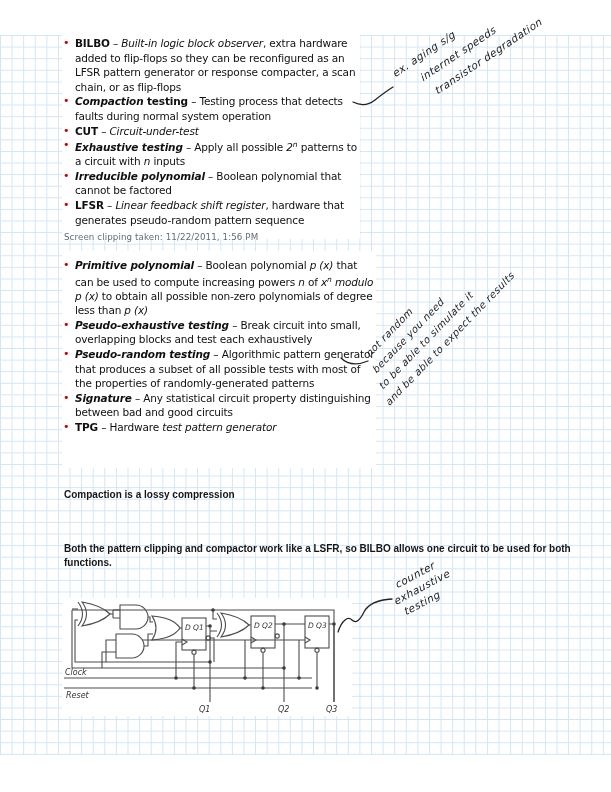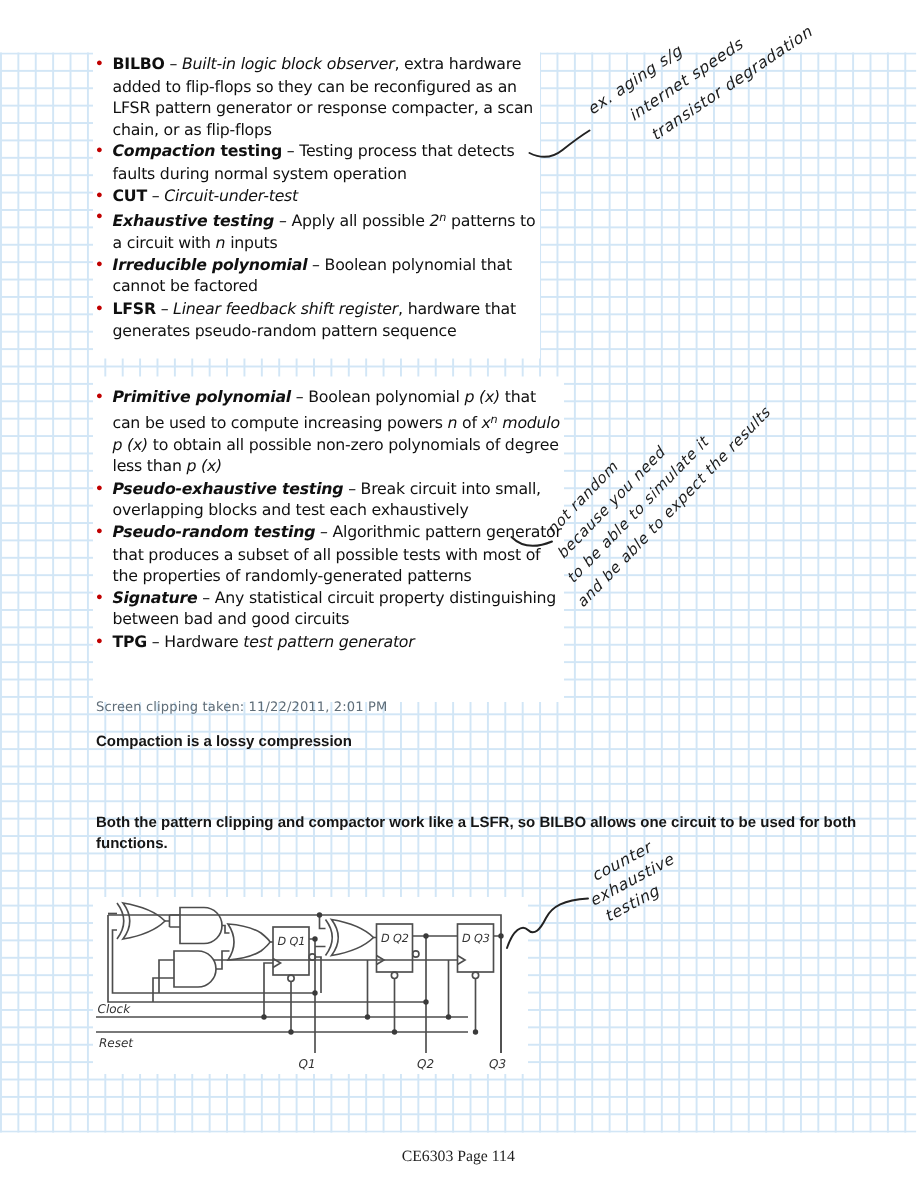--- a/index.html
+++ b/index.html
@@ -44,31 +44,31 @@
   <div class="clipbox cliptext" style="left:62px;top:24px;width:298px;height:203px;padding-top:12px;">
     <ul class="defs">
         <li><span class="bullet">•</span><span class="seg-b">BILBO</span><span class="seg-n"> – </span><span class="seg-i">Built-in logic block observer</span><span class="seg-n">, extra hardware added to flip-flops so they can be reconfigured as an LFSR pattern generator or response compacter, a scan chain, or as flip-flops</span></li>
         <li><span class="bullet">•</span><span class="seg-bi">Compaction</span><span class="seg-b"> testing</span><span class="seg-n"> – Testing process that detects faults during normal system operation</span></li>
         <li><span class="bullet">•</span><span class="seg-b">CUT</span><span class="seg-n"> – </span><span class="seg-i">Circuit-under-test</span></li>
         <li><span class="bullet">•</span><span class="seg-bi">Exhaustive testing</span><span class="seg-n"> – Apply all possible </span><span class="seg-i">2</span><span class="seg-si">n</span><span class="seg-n"> patterns to a circuit with </span><span class="seg-i">n</span><span class="seg-n"> inputs</span></li>
         <li><span class="bullet">•</span><span class="seg-bi">Irreducible polynomial</span><span class="seg-n"> – Boolean polynomial that cannot be factored</span></li>
         <li><span class="bullet">•</span><span class="seg-b">LFSR</span><span class="seg-n"> – </span><span class="seg-i">Linear feedback shift register</span><span class="seg-n">, hardware that generates pseudo-random pattern sequence</span></li>
       </ul>
   </div>
+  <div class="caption" style="left:64px;top:232px;">Screen clipping taken: 11/22/2011, 1:56 PM</div>
 
   <div class="clipbox cliptext" style="left:62px;top:251px;width:314px;height:210px;padding-top:7px;">
     <ul class="defs">
         <li><span class="bullet">•</span><span class="seg-bi">Primitive polynomial</span><span class="seg-n"> – Boolean polynomial  </span><span class="seg-i">p (x)</span><span class="seg-n"> that can be used to compute increasing powers </span><span class="seg-i">n</span><span class="seg-n"> of </span><span class="seg-i">x</span><span class="seg-si">n</span><span class="seg-i"> modulo p (x)</span><span class="seg-n"> to obtain all possible non-zero polynomials of degree less than </span><span class="seg-i">p (x)</span></li>
         <li><span class="bullet">•</span><span class="seg-bi">Pseudo-exhaustive testing</span><span class="seg-n"> – Break circuit into small, overlapping blocks and test each exhaustively</span></li>
         <li><span class="bullet">•</span><span class="seg-bi">Pseudo-random testing</span><span class="seg-n"> – Algorithmic pattern generator that produces a subset of all possible tests with most of the properties of randomly-generated patterns</span></li>
         <li><span class="bullet">•</span><span class="seg-bi">Signature</span><span class="seg-n"> – Any statistical circuit property distinguishing between bad and good circuits</span></li>
         <li><span class="bullet">•</span><span class="seg-b">TPG</span><span class="seg-n"> – Hardware </span><span class="seg-i">test pattern generator</span></li>
       </ul>
   </div>
-  <div class="caption" style="left:64px;top:467px;">Screen clipping taken: 11/22/2011, 2:01 PM</div>
 
   <div class="note" style="left:64px;top:488px;">Compaction is a lossy compression</div>
   <div class="note" style="left:64px;top:542px;width:548px;">Both the pattern clipping and compactor work like a LSFR, so BILBO allows one circuit to be used for both functions.</div>
 
   <div class="clipbox" style="left:62px;top:598px;width:290px;height:118px;">
     <svg width="290" height="118" viewBox="0 0 290 118">
       <g stroke="#4d4d4d" stroke-width="1.1" fill="none">
 
         <path d="M10,12 H272 V104"></path>
         <path d="M10,12 V70 H222"></path>
@@ -165,14 +165,13 @@
   <svg class="connector" style="left:352px;top:82px;" width="44" height="26" viewBox="0 0 44 26">
     <path d="M1,20 q12,6 22,-2 t18,-13" stroke="#222" stroke-width="1.3" fill="none" stroke-linecap="round"></path>
   </svg>
   <svg class="connector" style="left:340px;top:350px;" width="30" height="20" viewBox="0 0 30 20">
     <path d="M1,8 q10,10 27,3" stroke="#222" stroke-width="1.3" fill="none" stroke-linecap="round"></path>
   </svg>
   <svg class="connector" style="left:336px;top:592px;" width="58" height="46" viewBox="0 0 58 46">
     <path d="M2,40 c4,-12 10,-16 14,-12 c4,4 8,0 12,-8 c4,-8 12,-12 28,-13" stroke="#222" stroke-width="1.3" fill="none" stroke-linecap="round"></path>
   </svg>
 
-  <div class="footer">CE6303 Page 114</div>
 </div>
 
 </body></html>

